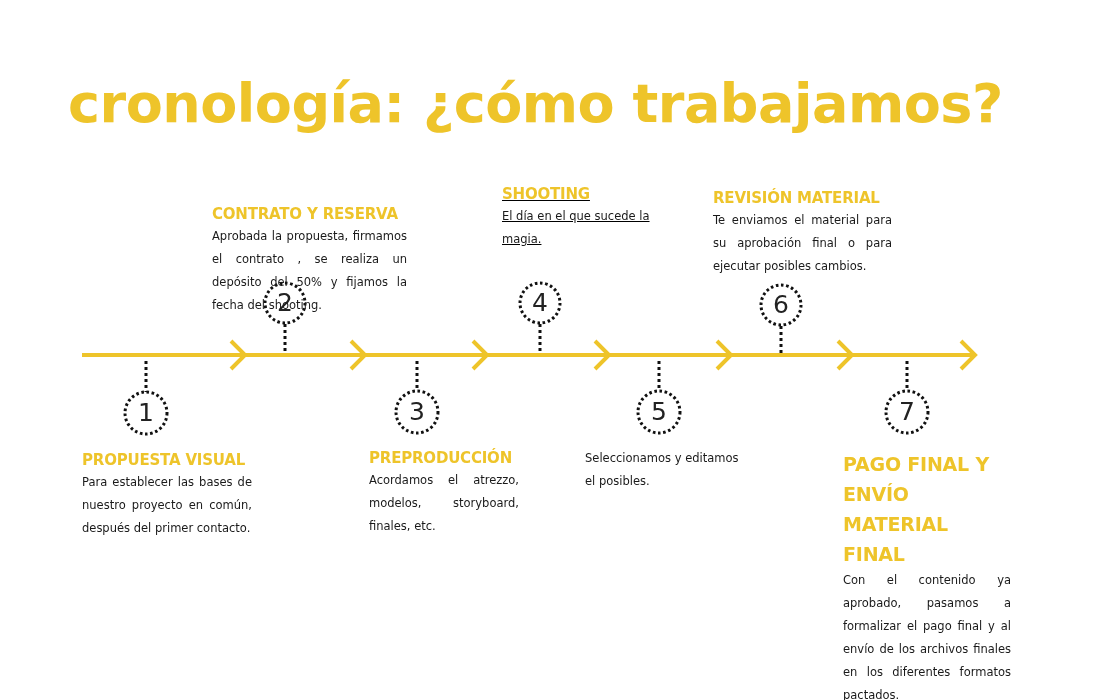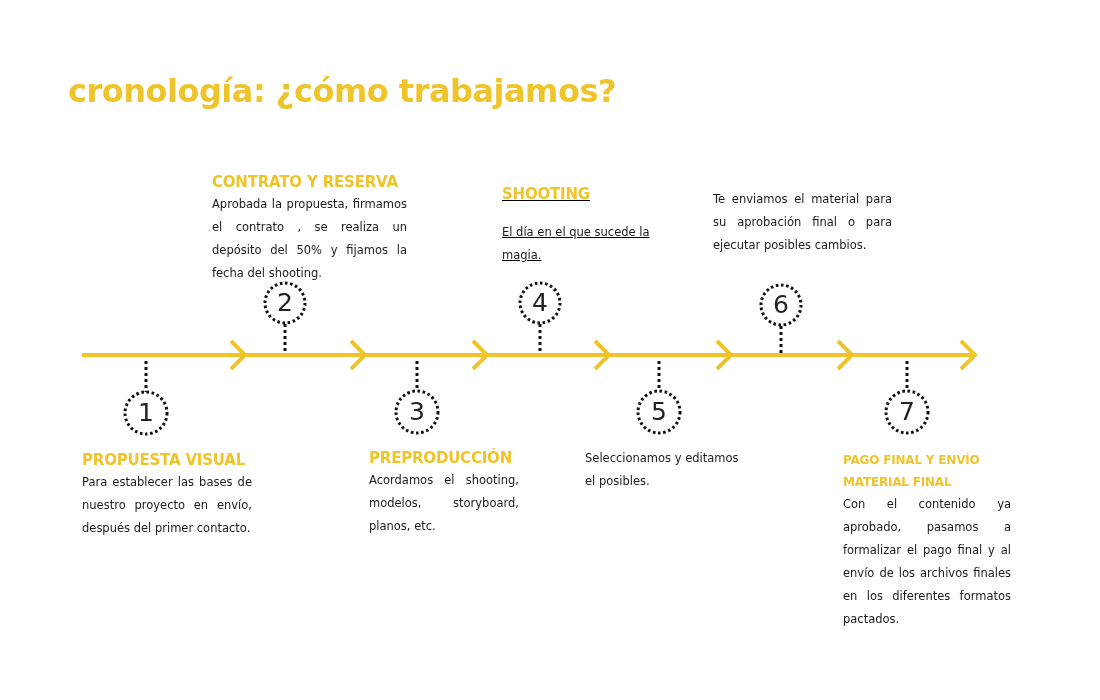--- a/index.html
+++ b/index.html
@@ -3,29 +3,29 @@
 <meta charset="utf-8">
 <style>
   html, body { margin: 0; padding: 0; }
   body {
     width: 1100px; height: 700px; background: #ffffff; position: relative; overflow: hidden;
     font-family: "DejaVu Sans", sans-serif;
   }
   .title {
     position: absolute; left: 68px; top: 72px;
     font-family: "DejaVu Sans", sans-serif; font-weight: bold;
-    font-size: 32px; letter-spacing: -0.5px; color: #EEC42A; white-space: nowrap;
+    font-size: 54px; letter-spacing: -0.5px; color: #EEC42A; white-space: nowrap;
   }
   svg.timeline { position: absolute; left: 0; top: 0; }
   .step { position: absolute; }
   .step-title {
     font-family: "DejaVu Sans", sans-serif; font-weight: bold;
     font-size: 15px; color: #EEC42A; line-height: 21px; white-space: nowrap; letter-spacing: -0.2px;
   }
-  .step-title.wrap { white-space: normal; font-size: 12px; line-height: 22px; }
+  .step-title.wrap { white-space: normal; font-size: 19px; line-height: 30px; }
   .step-desc {
     font-family: "DejaVu Sans", sans-serif; font-size: 11.5px; color: #1a1a1a;
     line-height: 23px; text-align: justify; text-align-last: left;
   }
   .num {
     position: absolute; width: 42px; height: 42px; line-height: 42px; text-align: center;
     font-family: "DejaVu Sans", sans-serif; font-size: 25px; color: #222;
   }
 </style>
 </head>
@@ -71,42 +71,43 @@
 <div class="num" style="left:125px; top:392px;">1</div>
 <div class="num" style="left:264px; top:282px;">2</div>
 <div class="num" style="left:396px; top:391px;">3</div>
 <div class="num" style="left:519px; top:282px;">4</div>
 <div class="num" style="left:638px; top:391px;">5</div>
 <div class="num" style="left:760px; top:284px;">6</div>
 <div class="num" style="left:886px; top:391px;">7</div>
 
 <div class="step" style="left:82px; top:450px; width:170px;">
   <div class="step-title">PROPUESTA VISUAL</div>
-  <div class="step-desc">Para establecer las bases de nuestro proyecto en envío, después del primer contacto.</div>
+  <div class="step-desc">Para establecer las bases de nuestro proyecto en común, después del primer contacto.</div>
 </div>
 
-<div class="step" style="left:212px; top:172px; width:195px;">
+<div class="step" style="left:212px; top:204px; width:195px;">
   <div class="step-title">CONTRATO Y RESERVA</div>
   <div class="step-desc">Aprobada la propuesta, firmamos el contrato , se realiza un depósito del 50% y fijamos la fecha del shooting.</div>
 </div>
 
 <div class="step" style="left:369px; top:448px; width:150px;">
   <div class="step-title">PREPRODUCCIÓN</div>
-  <div class="step-desc">Acordamos el shooting, modelos, storyboard, planos, etc.</div>
+  <div class="step-desc">Acordamos el atrezzo, modelos, storyboard, finales, etc.</div>
 </div>
 
 <div class="step" style="left:502px; top:184px; width:150px;text-decoration:underline;">
   <div class="step-title">SHOOTING</div>
-  <div class="step-desc" style="text-align:left;margin-top:16px;">El día en el que sucede la magia.</div>
+  <div class="step-desc" style="text-align:left;">El día en el que sucede la magia.</div>
 </div>
 
 <div class="step" style="left:585px; top:447px; width:160px;">
   <div class="step-desc" style="text-align:left;">Seleccionamos y editamos el posibles.</div>
 </div>
 
 <div class="step" style="left:713px; top:188px; width:179px;">
+  <div class="step-title">REVISIÓN MATERIAL</div>
   <div class="step-desc">Te enviamos el material para su aprobación final o para ejecutar posibles cambios.</div>
 </div>
 
 <div class="step" style="left:843px; top:449px; width:168px;">
   <div class="step-title wrap" style="width:160px;">PAGO FINAL Y ENVÍO MATERIAL FINAL</div>
   <div class="step-desc">Con el contenido ya aprobado, pasamos a formalizar el pago final y al envío de los archivos finales en los diferentes formatos pactados.</div>
 </div>
 
 </body></html>

